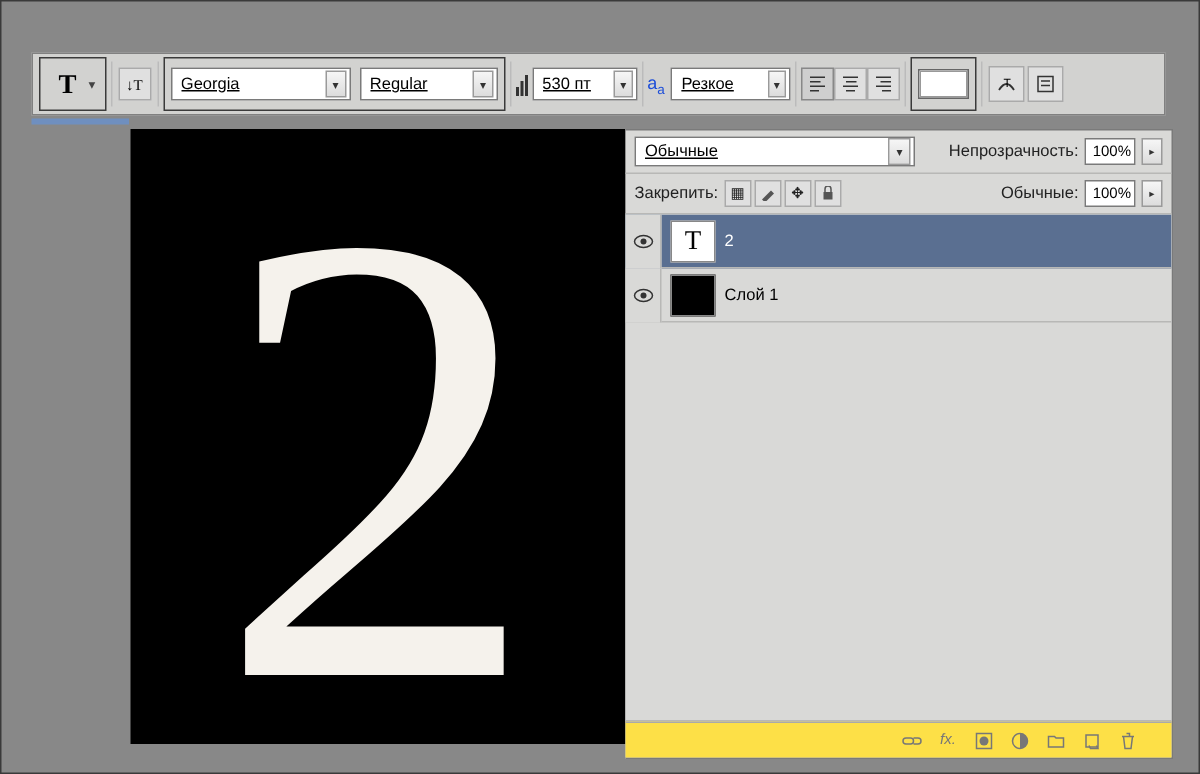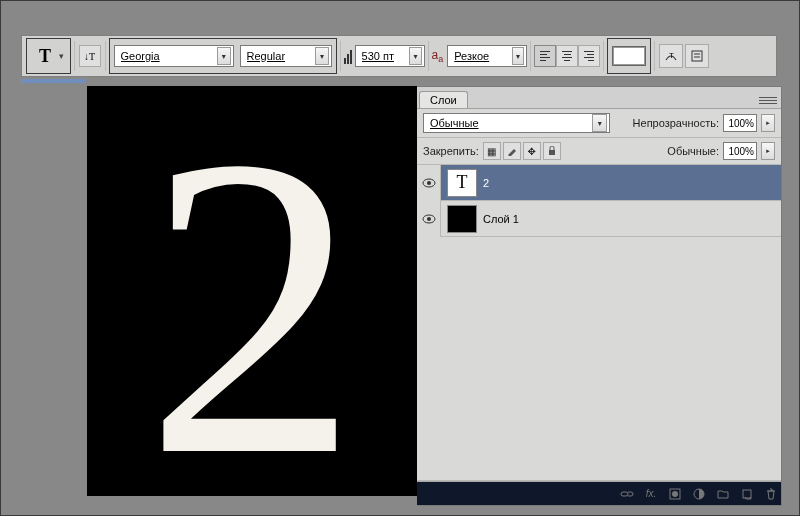--- a/index.html
+++ b/index.html
@@ -67,21 +67,21 @@
   .combo-btn {
     width: 16px; height: 18px;
     background: linear-gradient(#f6f6f6,#dcdcdc);
     border: 1px solid #9a9a9a;
     display: flex; align-items: center; justify-content: center;
     font-size: 8px; color:#333;
     margin-left: 4px;
   }
   .sizeicon { display:flex; align-items:flex-end; height:16px; gap:1px; margin-right:3px;}
   .sizeicon span{width:2px;background:#333;}
-  .aa { font-size: 12px; margin-right:4px; color:#7f1d1d;}
+  .aa { font-size: 12px; margin-right:4px; color:#1d4ed8;}
   .aa sub{font-size:9px;}
   .aligngrp { display:flex; gap:0;}
   .alignbtn {
     width:22px;height:22px;
     border:1px solid #aaa;
     background:#e0e0e0;
     display:flex;align-items:center;justify-content:center;
   }
   .alignbtn.active{background:#cfcfcf; border-color:#888;}
   .alignlines{display:flex;flex-direction:column;gap:2px;}
@@ -194,22 +194,22 @@
     background:#d9d9d7;
   }
   .thumb{
     width:30px;height:28px;background:#fff;border:1px solid #888;margin:0 6px;
     display:flex;align-items:center;justify-content:center;
   }
   .thumb.black{background:#000;}
   .thumb .tglyph{font-family:Georgia,serif;font-size:18px;color:#000;}
   .layer-name{font-size:11px;}
   .panel-bottom{
-    height:24px;background:#0f172a;border-top:1px solid #aaa;
-    display:flex;align-items:center;justify-content:flex-end;padding:0 1px;gap:6px;
+    height:24px;background:#fde047;border-top:1px solid #aaa;
+    display:flex;align-items:center;justify-content:flex-end;padding:0 20px;gap:6px;
     color:#777;font-size:10px;
   }
   .panel-bottom .ib{width:18px;height:16px;display:flex;align-items:center;justify-content:center;}
   svg{display:block;}
 </style>
 </head>
 <body>
 
 <div class="statusline"></div>
 
@@ -311,28 +311,20 @@
         <line x1="4" y1="8" x2="10" y2="8" stroke="#333"></line>
       </svg>
   </div>
 </div>
 
 <div class="canvas">
   <div class="big2">2</div>
 </div>
 
 <div class="panel">
-  <div class="panel-tabrow">
-    <div class="tab">Слои</div>
-    <div class="panel-menu">
-        <span></span>
-        <span></span>
-        <span></span>
-      </div>
-  </div>
 
   <div class="panel-row">
     <div class="combo" style="width:187px;">
       <input class="combo-input" value="Обычные" style="">
       <div class="combo-btn">▾</div>
     </div>
     <span style="margin-left:auto;">Непрозрачность:</span>
     <input class="pct-input" value="100%" style="">
     <div class="arrowbtn">▸</div>
   </div>

